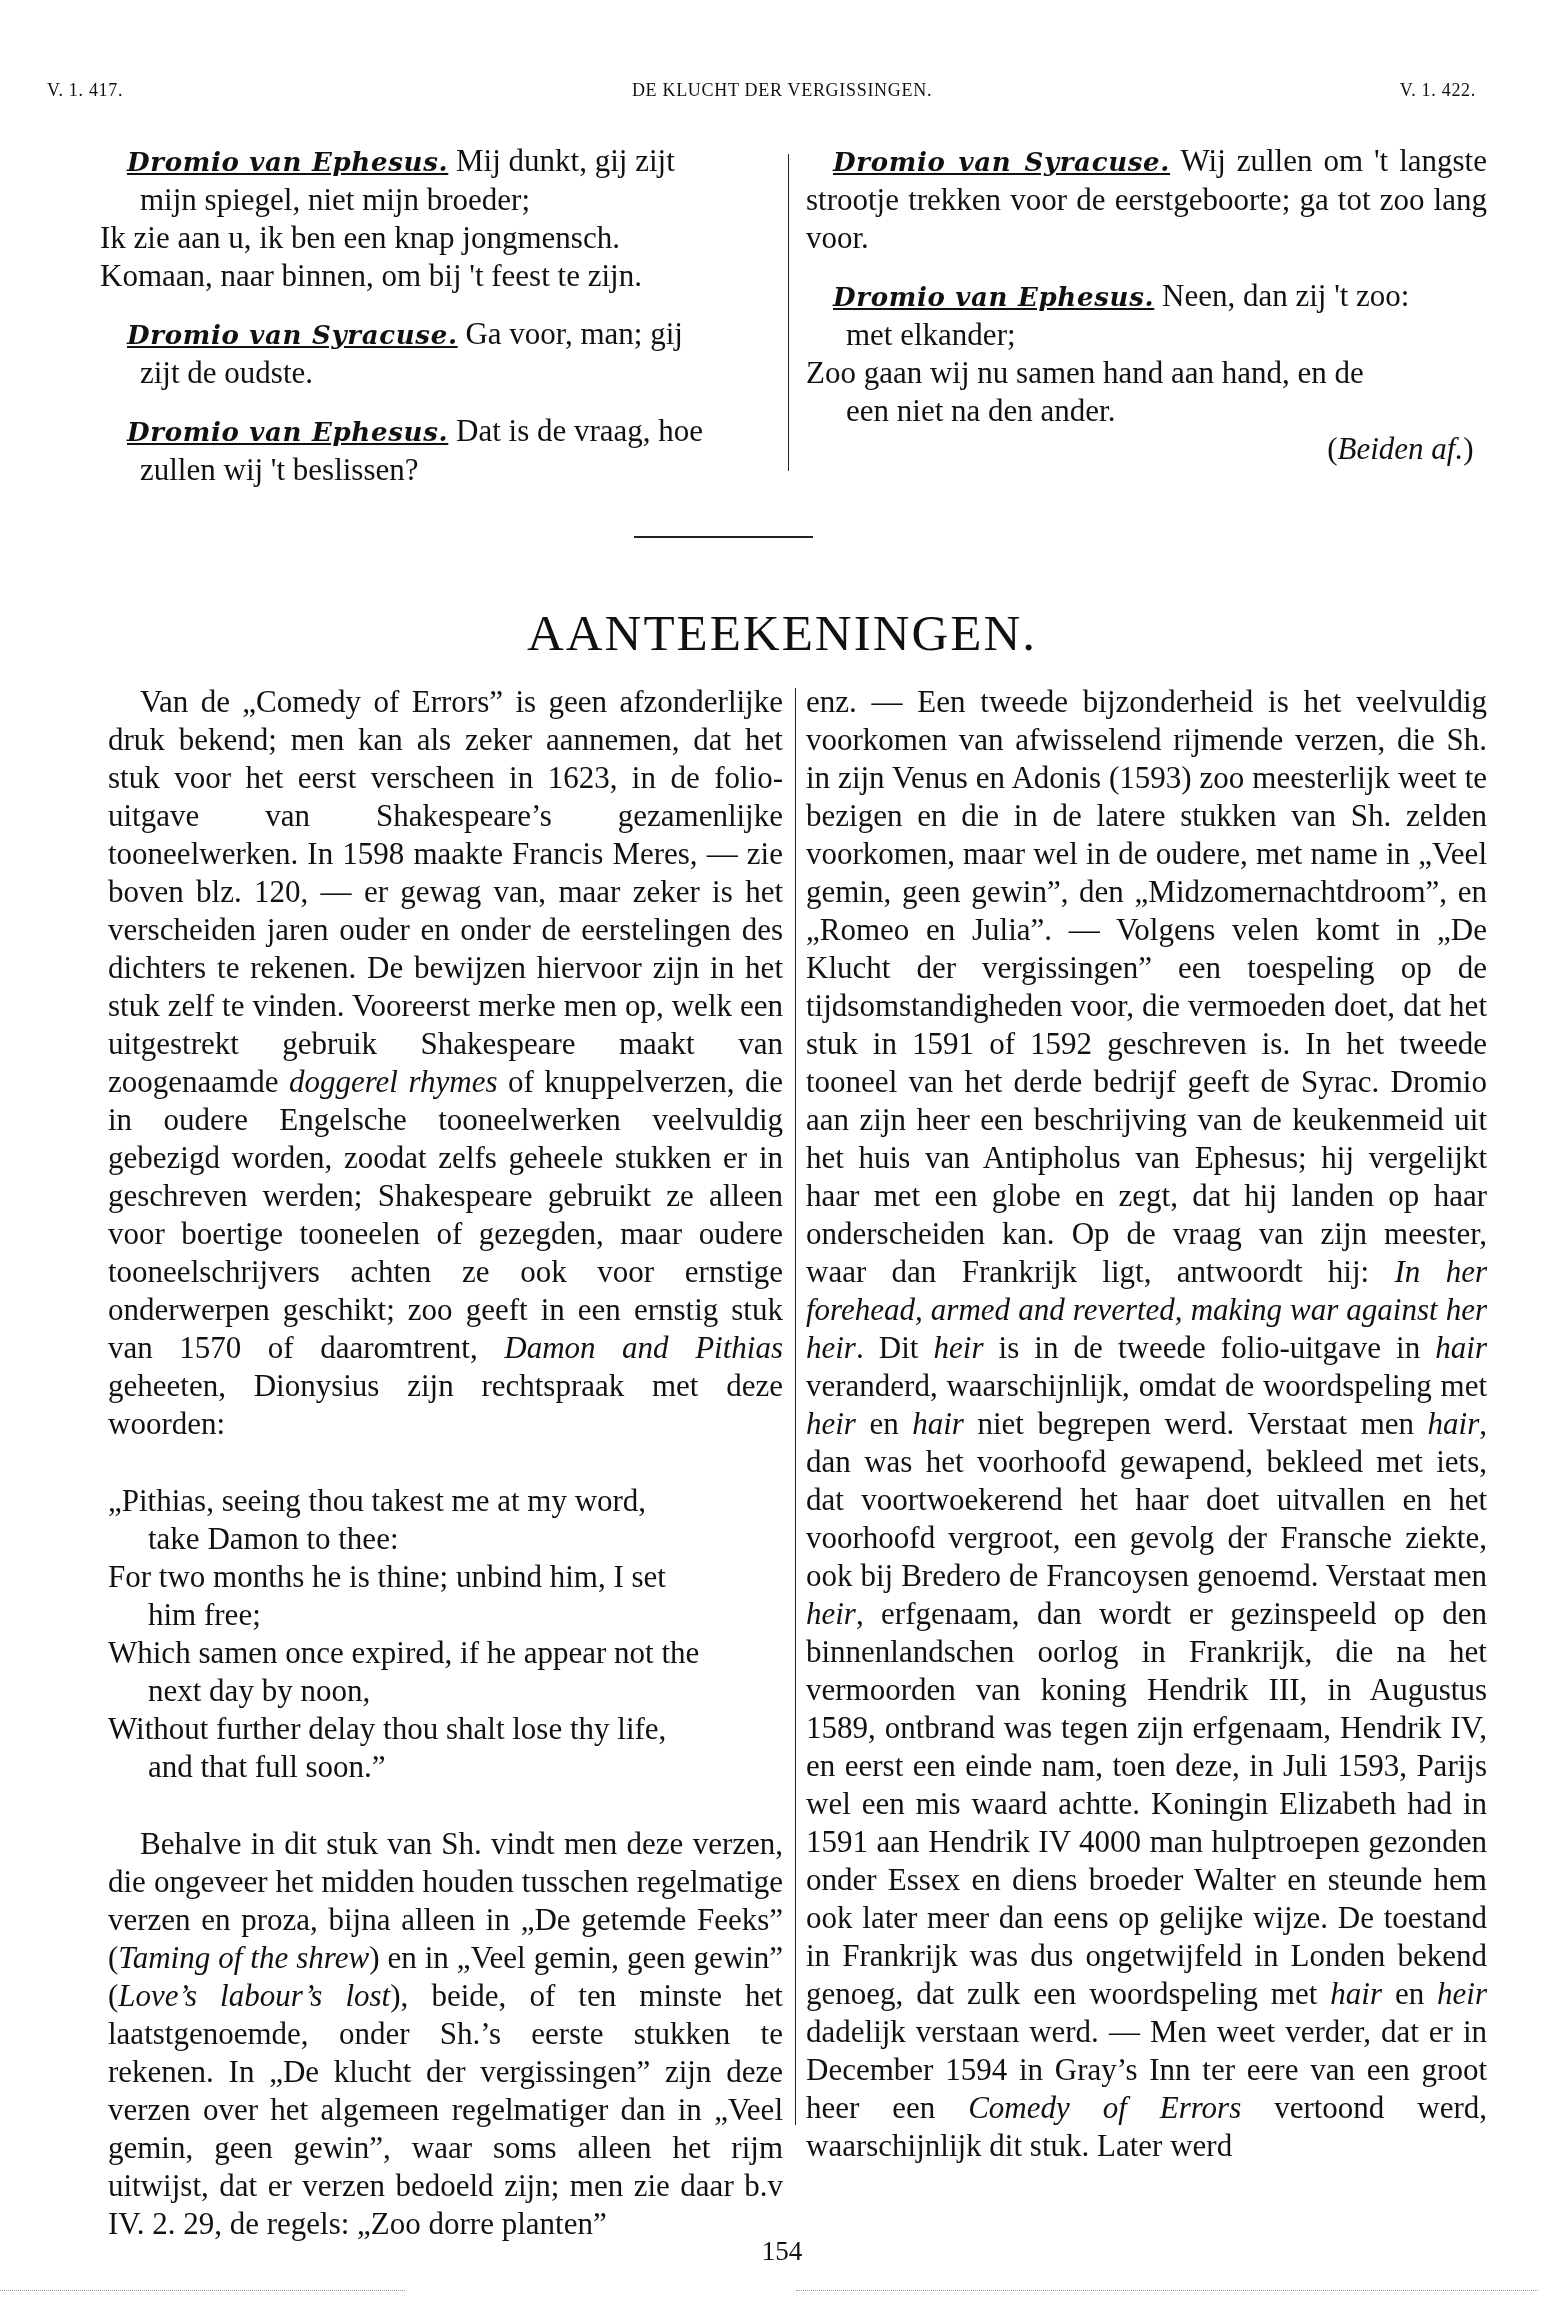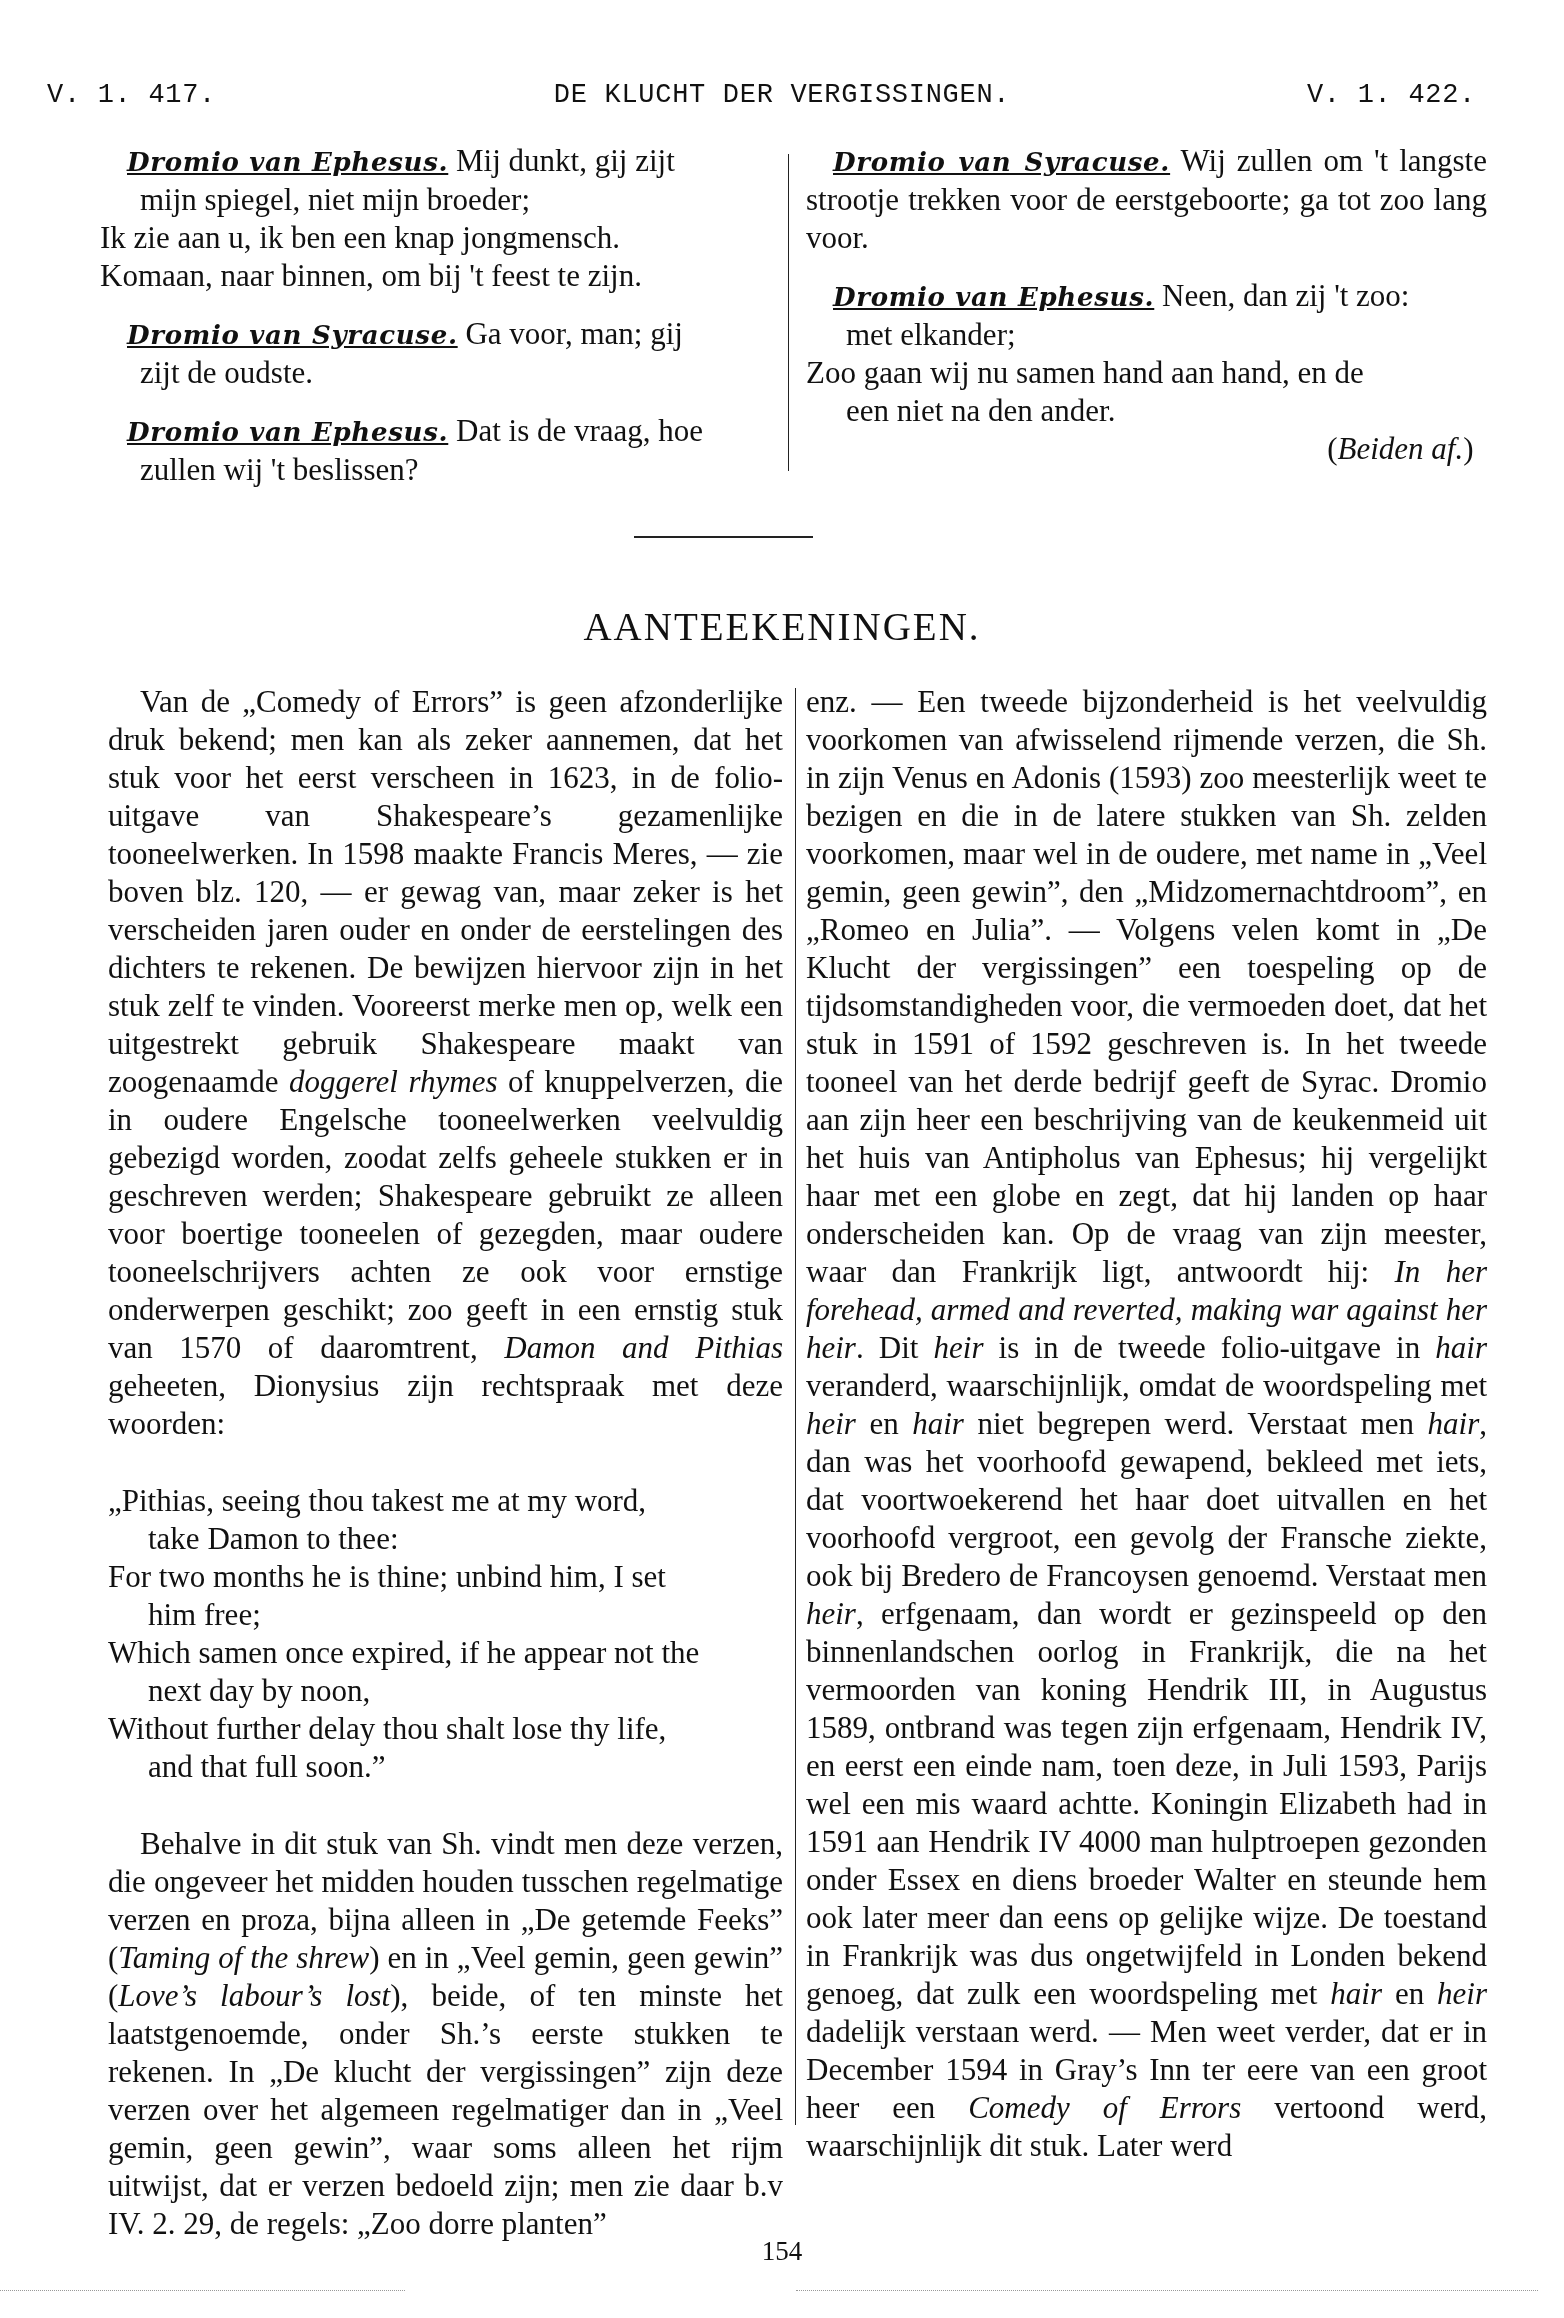--- a/index.html
+++ b/index.html
@@ -1,21 +1,21 @@
 <!DOCTYPE html>
 <html style="font-size:10.8px"><head>
 <meta charset="utf-8">
 <style>
   html, body { margin: 0; padding: 0; background: #ffffff; }
   body {
     width: 1564px; height: 2319px; position: relative; overflow: hidden;
     font-family: "Liberation Serif", "DejaVu Serif", serif; color: #111;
   }
   .page { position: absolute; left: 0; top: 0; width: 1564px; height: 2319px; }
-  .runhead { position: absolute; top: 80px; font-size: 27px; letter-spacing: 0.7px; font-family: Liberation Mono, monospace; }
+  .runhead { position: absolute; top: 80px; font-size: 18px; letter-spacing: 0.7px; }
   .rh-left { left: 47px; }
   .rh-center { left: 0; right: 0; text-align: center; }
   .rh-right { right: 88px; }
 
   .col { position: absolute; font-size: 31px; line-height: 38px; text-align: justify; }
   .play-left { left: 100px; top: 142px; width: 681px; }
   .play-right { left: 806px; top: 142px; width: 681px; }
   .col-left { left: 108px; top: 683px; width: 675px; }
   .col-right { left: 806px; top: 683px; width: 681px; }
 
@@ -25,21 +25,21 @@
 
   .speech { margin: 0 0 20px 0; }
   .speech p { margin: 0; }
   .speaker { font-family: "DejaVu Serif", serif; font-weight: bold; font-style: italic; font-size: 26px; letter-spacing: 0.7px; text-decoration: underline; }
   .first { text-indent: 27px; }
   .cont { padding-left: 40px; }
   .stage { text-align: right; font-style: italic; padding-right: 13.5px; }
   .stage-paren { font-style: normal; }
 
   .separator { position: absolute; left: 634px; top: 536px; width: 179px; height: 2px; background: #222; }
-  .heading { position: absolute; left: 0; right: 0; top: 604px; text-align: center; font-size: 39px; letter-spacing: 2px; }
+  .heading { position: absolute; left: 0; right: 0; top: 604px; text-align: center; font-size: 51px; letter-spacing: 2px; }
 
   .para { margin: 0 0 0 0; text-indent: 32px; }
   .quote { margin: 39px 0 39px 0; }
   .quote p { margin: 0; padding-left: 40px; text-indent: -40px; }
   .para2 { margin-top: 0; text-indent: 32px; }
   i.em { font-style: italic; }
 
   .folio { position: absolute; left: 0; right: 0; top: 2236px; text-align: center; font-size: 27px; }
   .specks { position: absolute; top: 2290px; height: 1.3px; border-top: 1.3px dotted #999; }
 </style>

